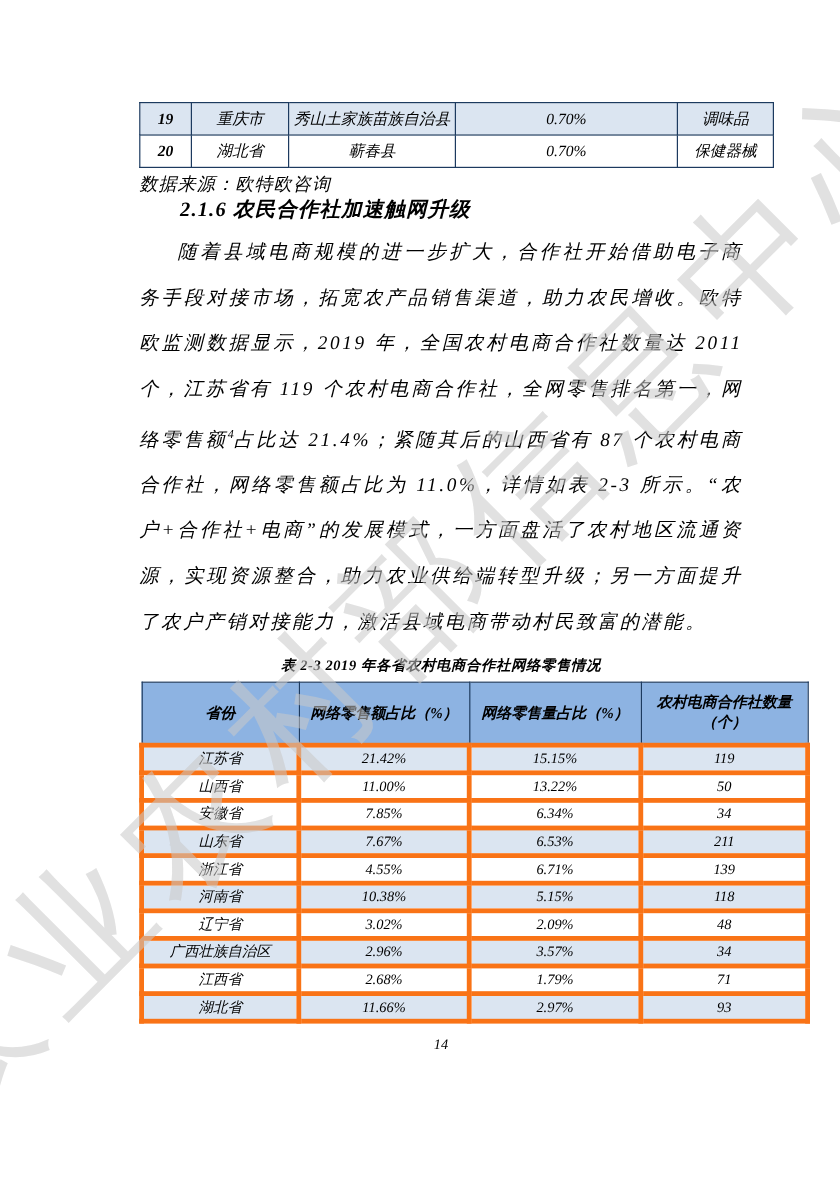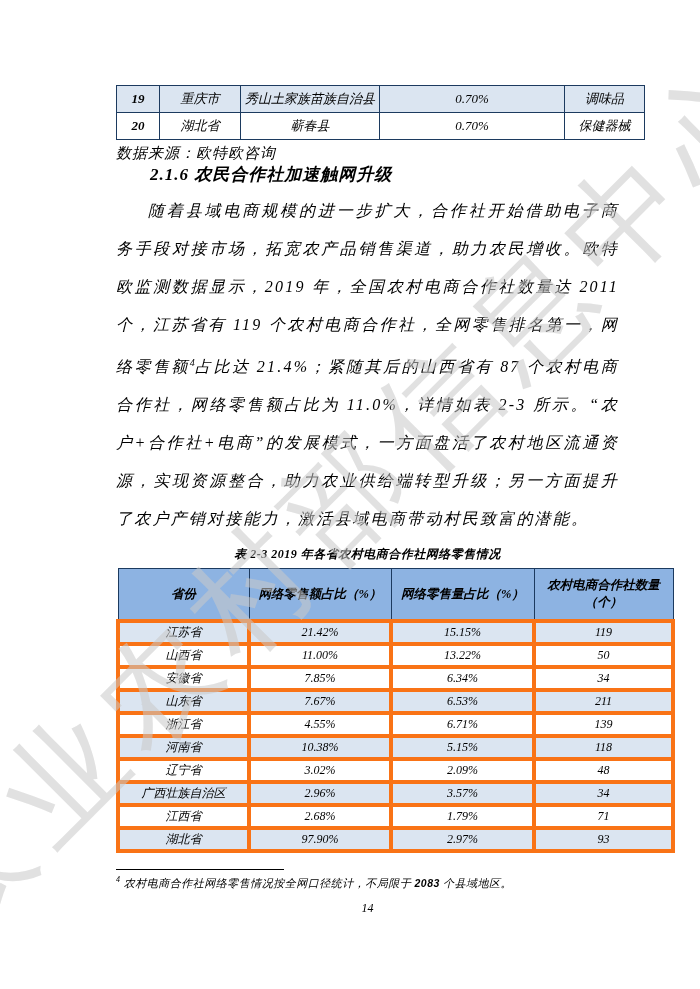--- a/index.html
+++ b/index.html
@@ -153,27 +153,23 @@
         <td>34</td>
       </tr>
       <tr>
         <td>江西省</td>
         <td>2.68%</td>
         <td>1.79%</td>
         <td>71</td>
       </tr>
       <tr class="row-shaded">
         <td>湖北省</td>
-        <td>97.90%</td>
+        <td>11.66%</td>
         <td>2.97%</td>
         <td>93</td>
       </tr>
     </tbody>
   </table>
 
-  <div class="footnote">
-    <div class="footnote-rule"></div>
-    <div class="footnote-text"><sup>4</sup><span> 农村电商合作社网络零售情况按全网口径统计，不局限于 </span><b>2083</b><span> 个县域地区。</span></div>
-  </div>
 
   <div class="page-number">14</div>
 
 </div>
 
 </body></html>

